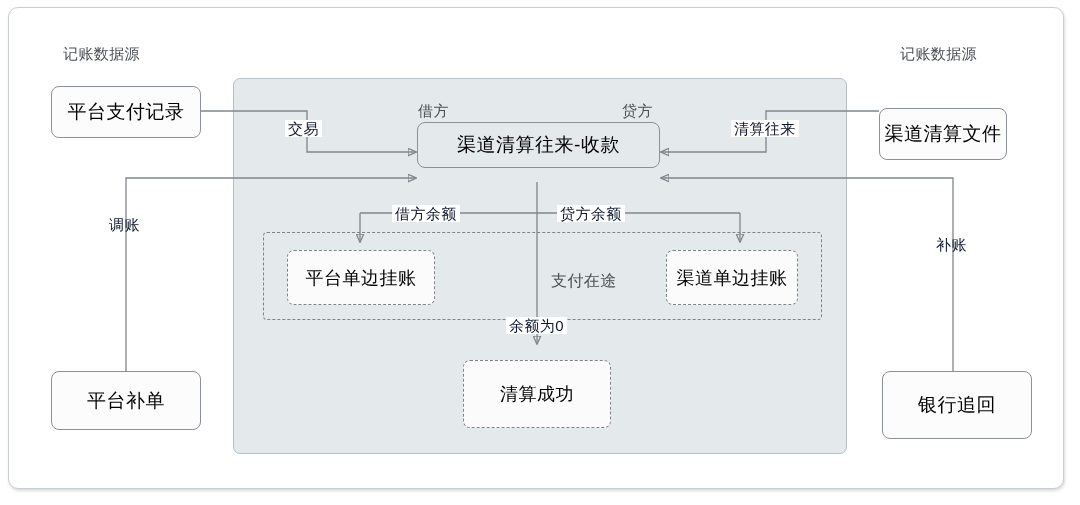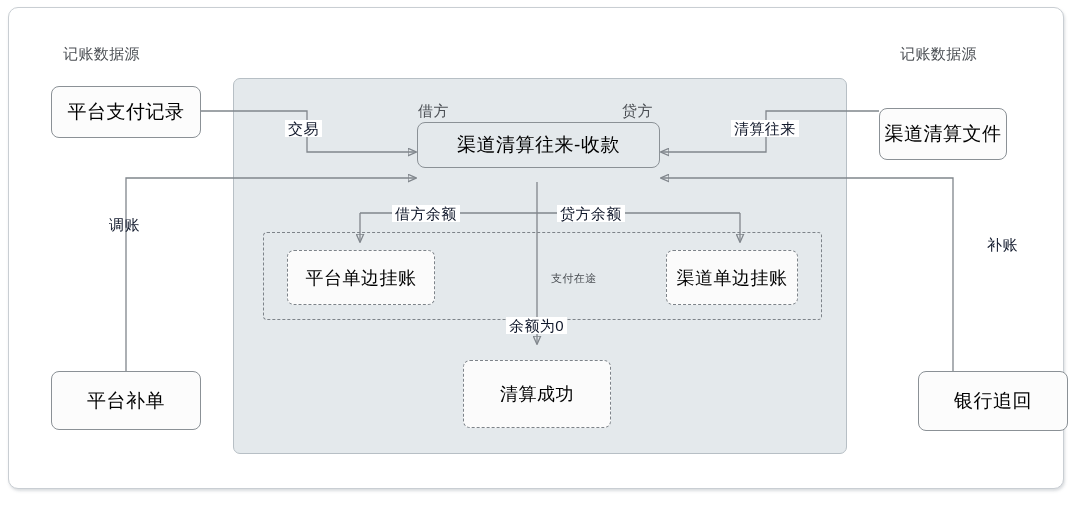--- a/index.html
+++ b/index.html
@@ -147,47 +147,47 @@
   </svg>
 
   <div class="caption" style="left:63px; top:45px;">记账数据源</div>
 
   <div class="caption" style="left:900px; top:45px;">记账数据源</div>
 
   <div class="caption" style="left:418px; top:102px;">借方</div>
 
   <div class="caption" style="left:622px; top:102px;">贷方</div>
 
-  <div class="caption" style="left:551px; top:271px; font-size:11px;">支付在途</div>
+  <div class="caption" style="left:551px; top:271px; font-size:16px;">支付在途</div>
 
   <div class="node" style="left:51px; top:86px; width:150px; height:52px;">平台支付记录</div>
 
   <div class="node" style="left:879px; top:86px; width:128px; height:52px;margin-top:22px;">渠道清算文件</div>
 
   <div class="node center" style="left:417px; top:122px; width:243px; height:46px;">渠道清算往来-收款</div>
 
   <div class="dashed-group" style="left:263px; top:232px; width:559px; height:88px;"></div>
 
   <div class="node dashed" style="left:287px; top:250px; width:148px; height:55px;">平台单边挂账</div>
 
   <div class="node dashed" style="left:666px; top:250px; width:132px; height:55px;">渠道单边挂账</div>
 
   <div class="node dashed" style="left:463px; top:360px; width:148px; height:68px;">清算成功</div>
 
   <div class="node" style="left:51px; top:371px; width:150px; height:59px;">平台补单</div>
 
-  <div class="node" style="left:918px; top:371px; width:150px; height:60px;">银行追回</div>
+  <div class="node" style="left:882px; top:371px; width:150px; height:68px;">银行追回</div>
 
   <div class="edge-label" style="left:285px; top:120px;">交易</div>
 
   <div class="edge-label" style="left:731px; top:120px;">清算往来</div>
 
   <div class="edge-label plain" style="left:106px; top:216px;">调账</div>
 
-  <div class="edge-label plain" style="left:984px; top:236px;">补账</div>
+  <div class="edge-label plain" style="left:933px; top:236px;">补账</div>
 
   <div class="edge-label" style="left:392px; top:205px;">借方余额</div>
 
   <div class="edge-label" style="left:557px; top:205px;">贷方余额</div>
 
   <div class="edge-label" style="left:506px; top:317px;">余额为0</div>
 
 </div>
 
 </body></html>

